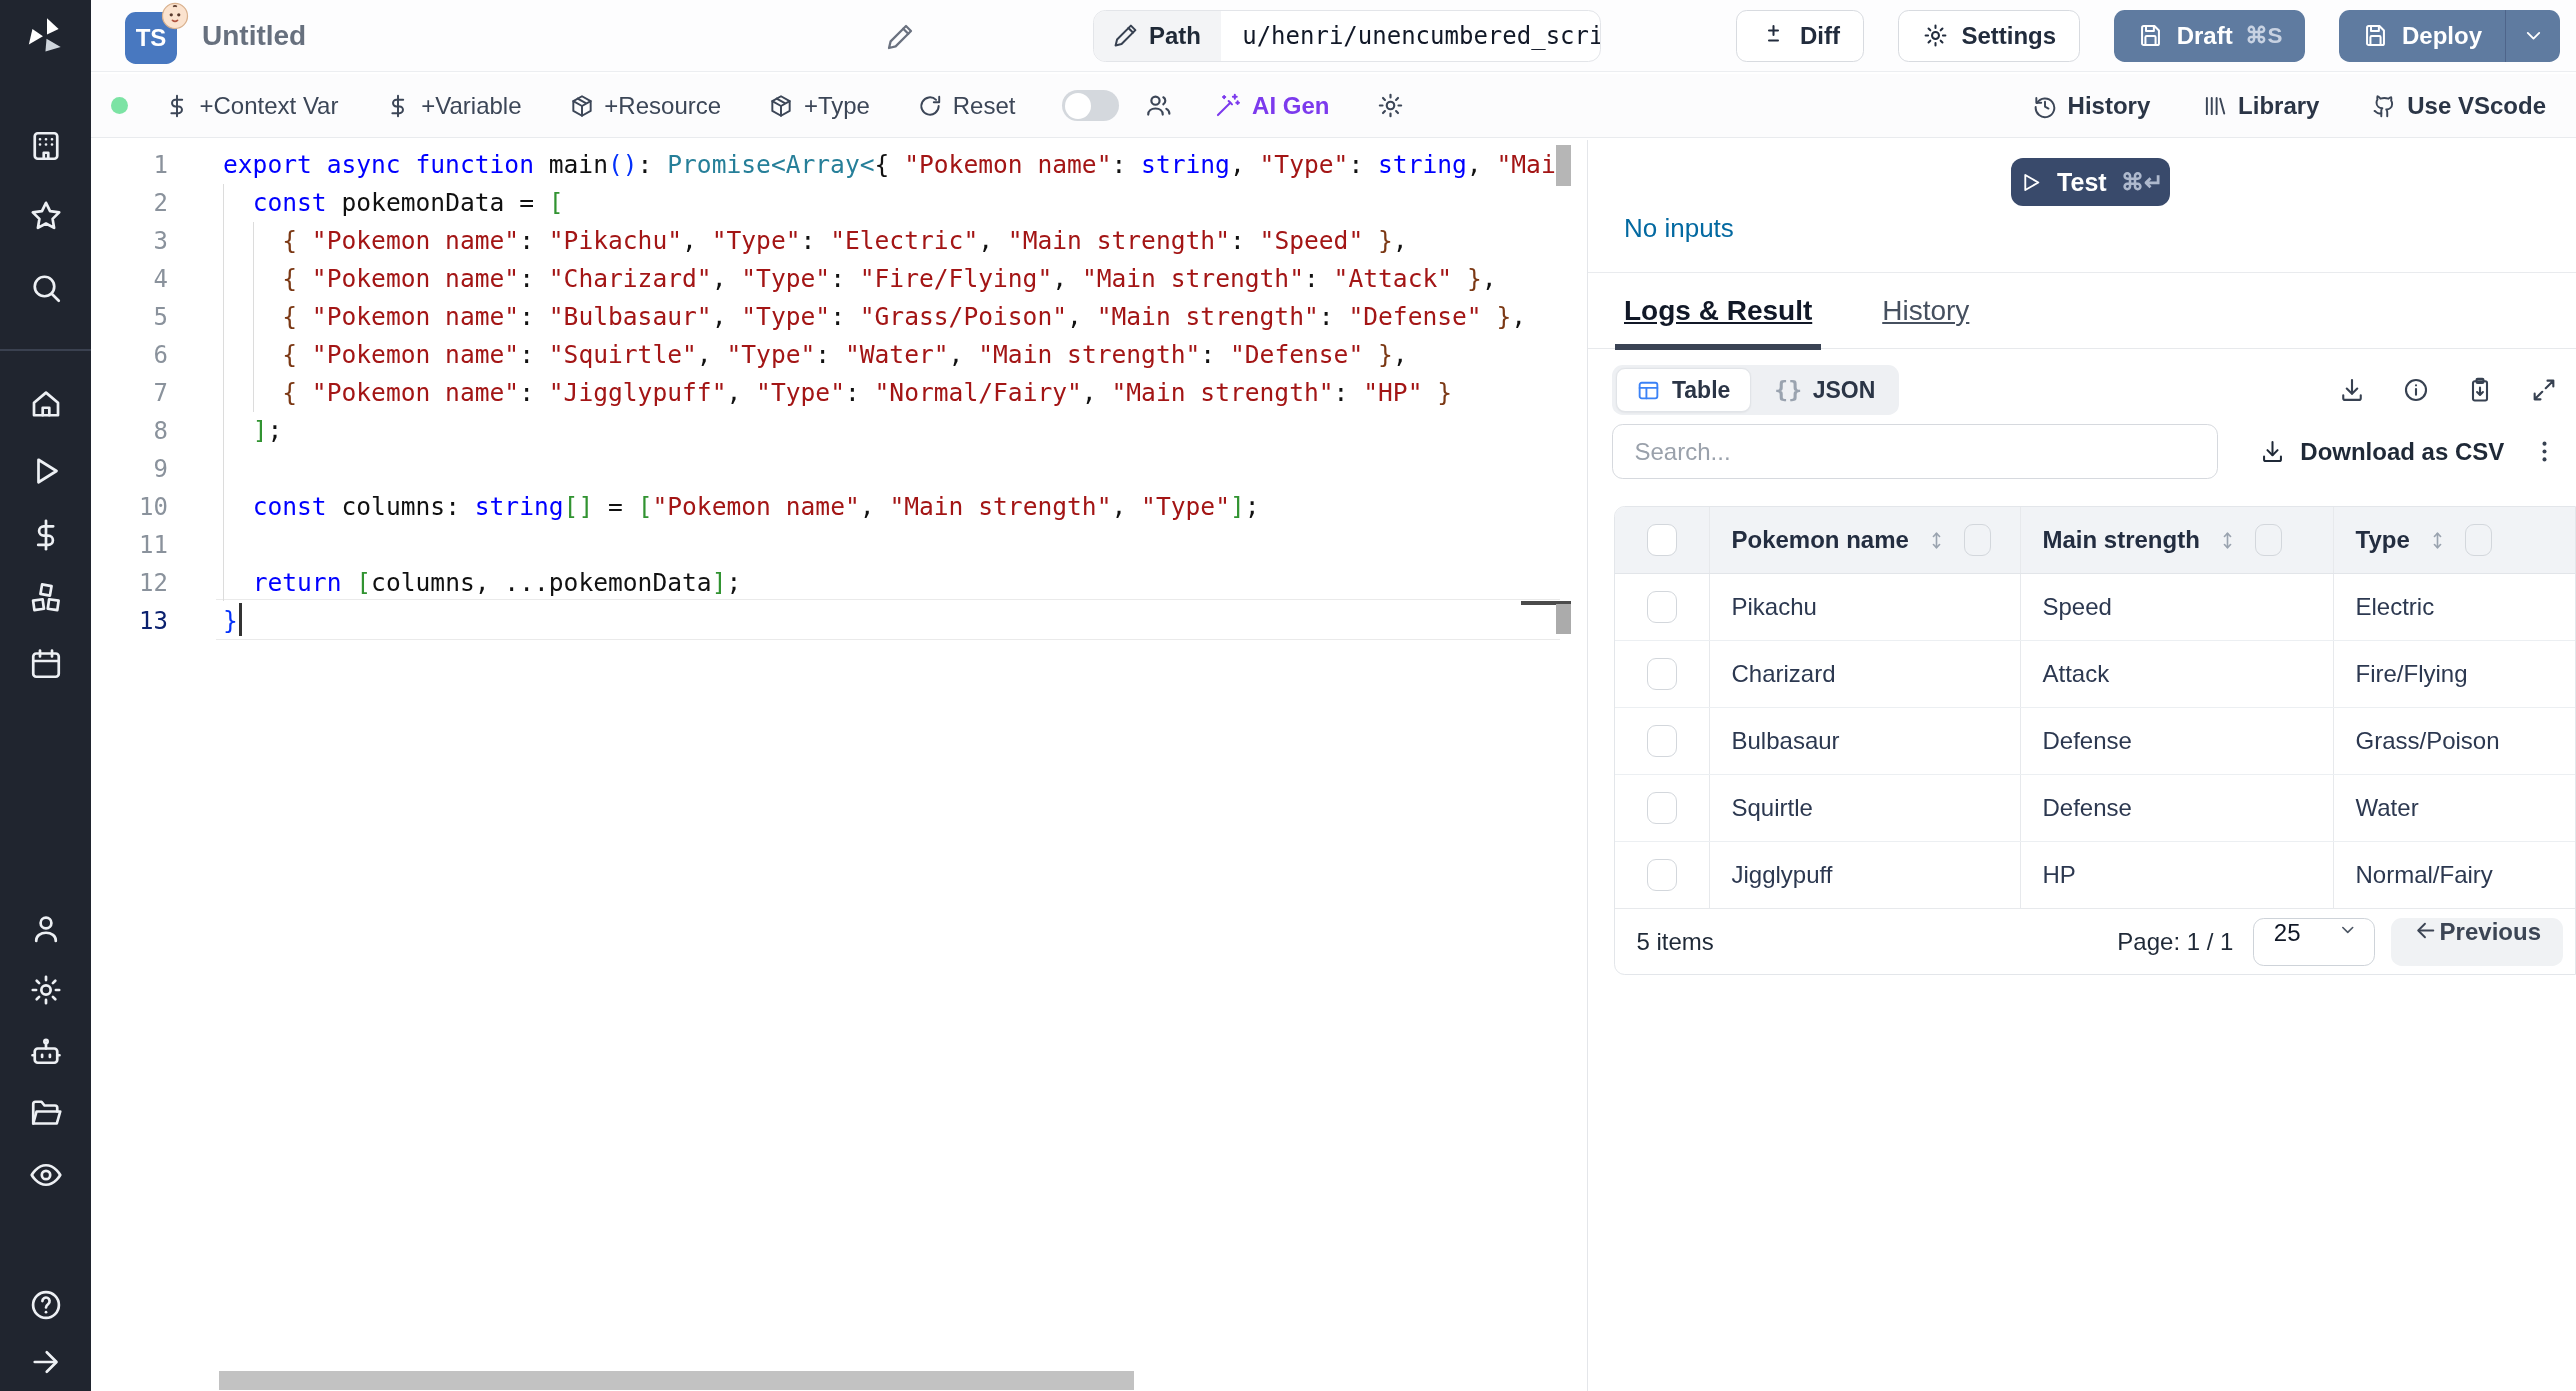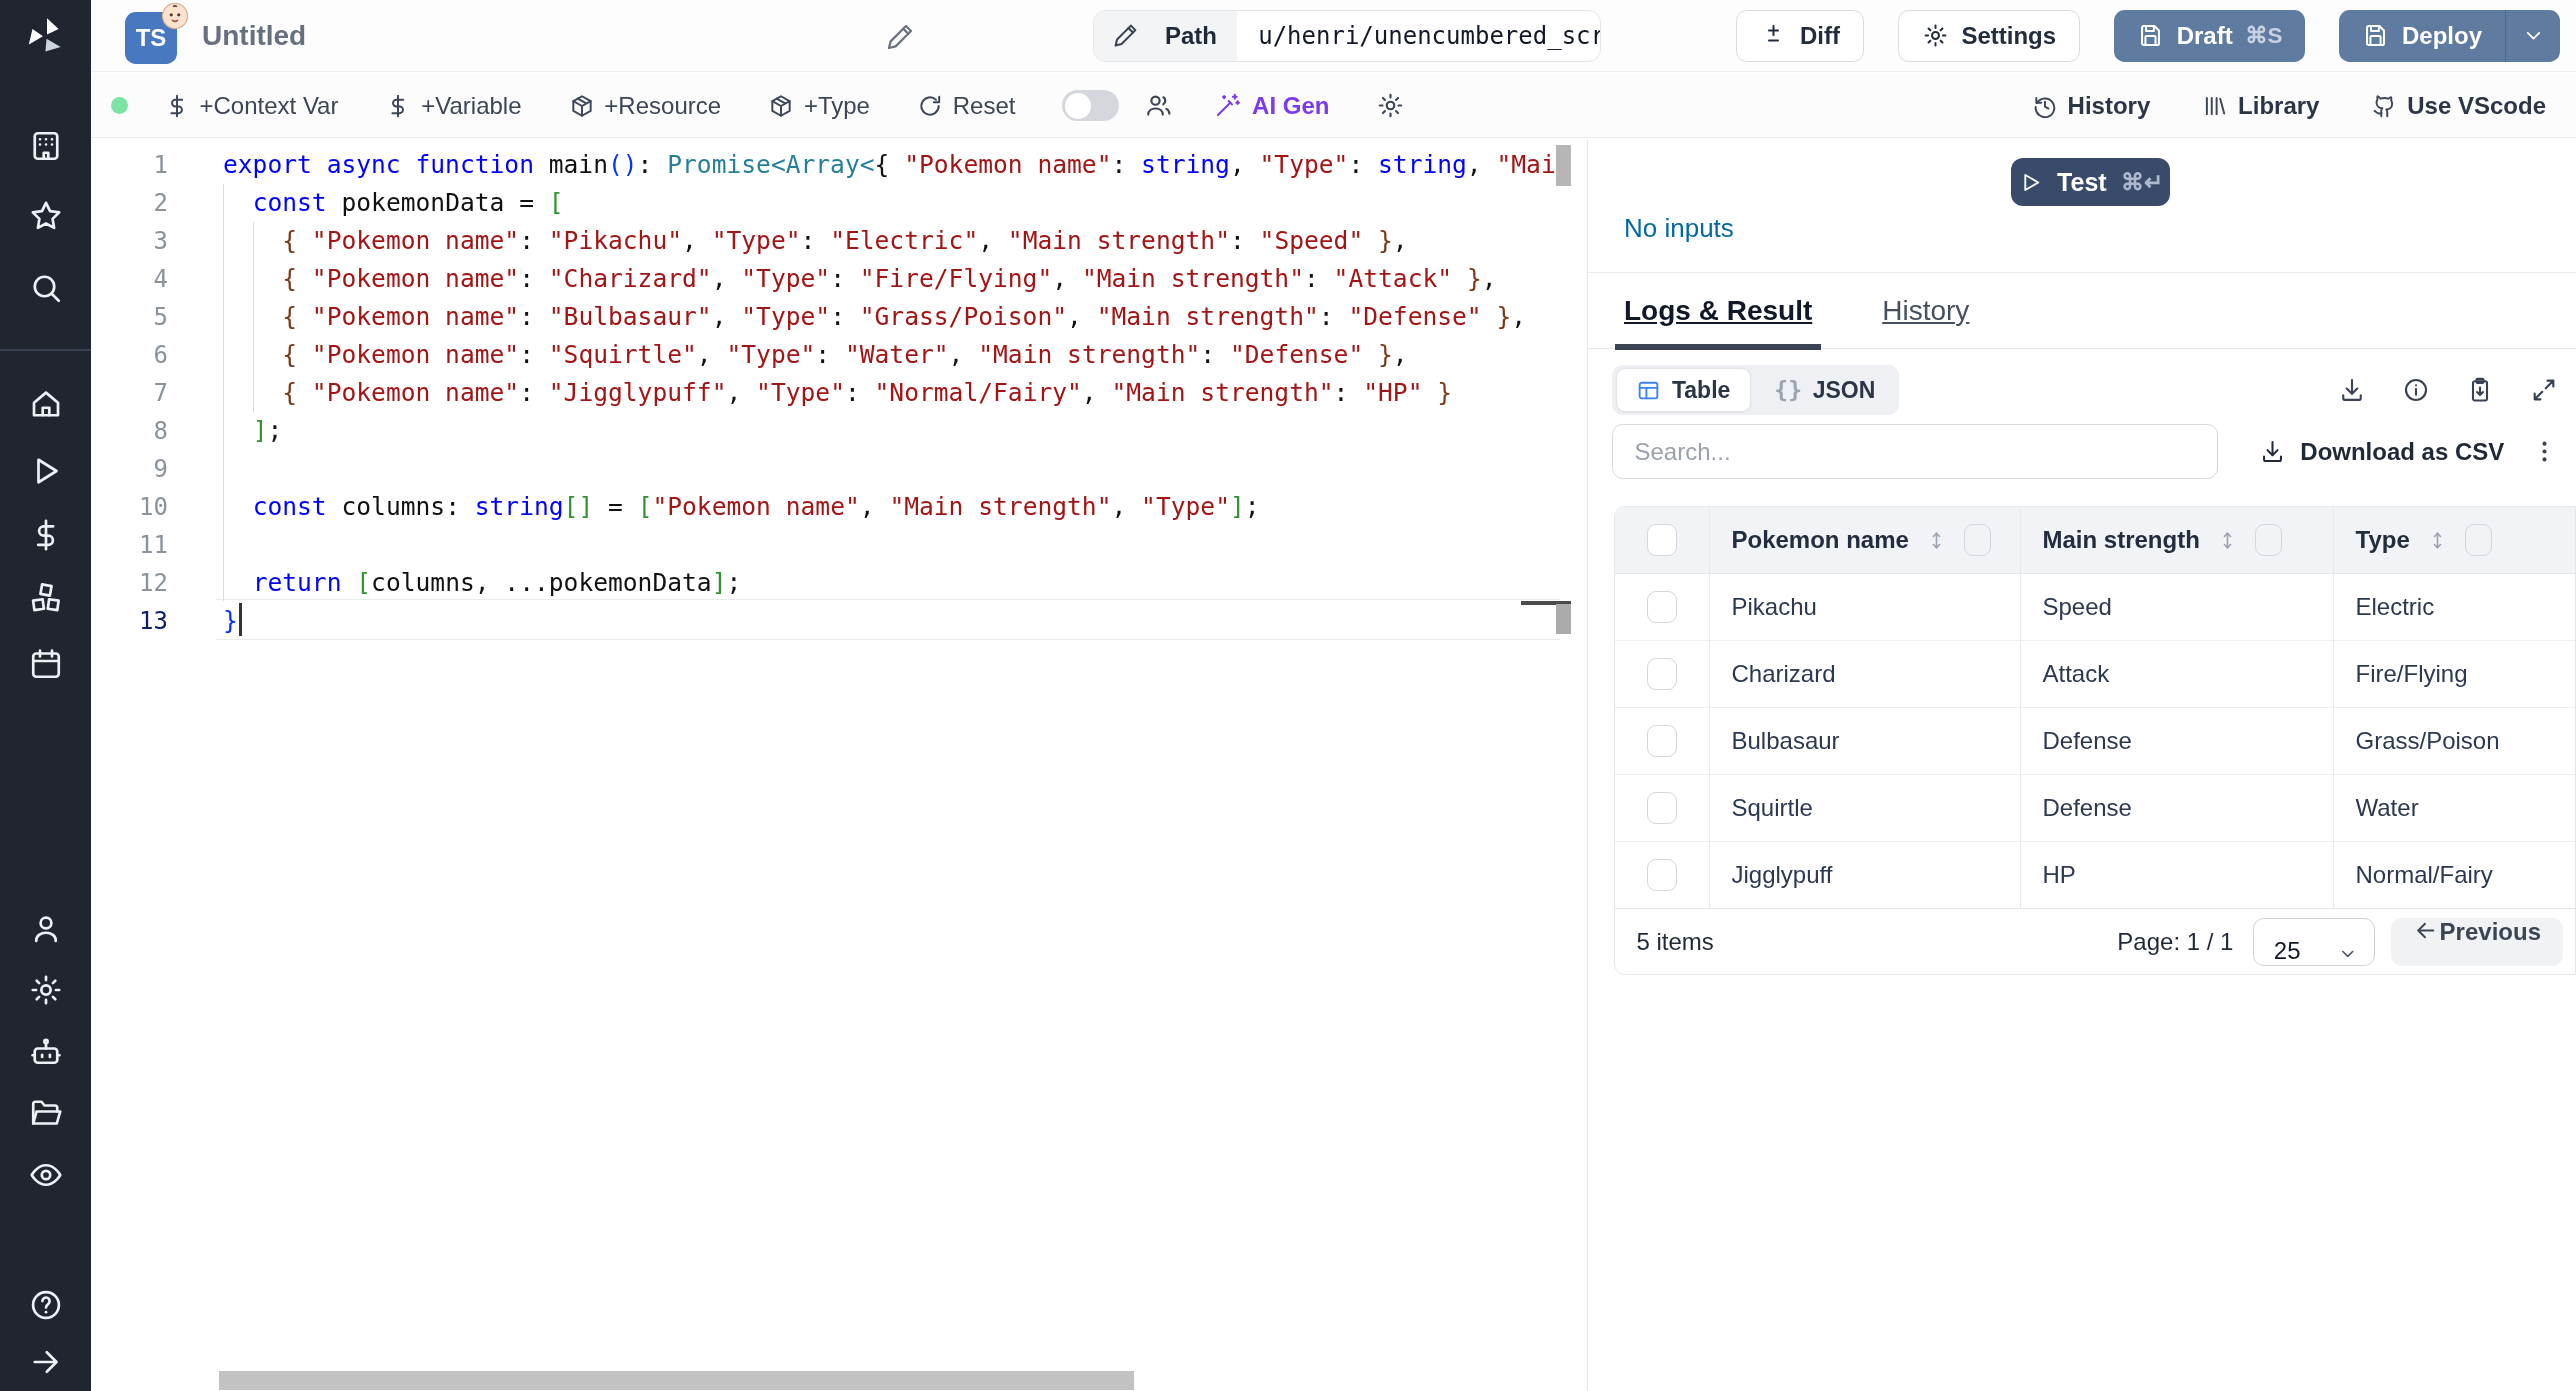--- a/index.html
+++ b/index.html
@@ -19,21 +19,21 @@
   .titlebar { position:absolute; left:91px; top:0; right:0; height:72px; background:#fdfdfe;
     border-bottom:1.8px solid #eceef1; display:flex; align-items:center; z-index:20; }
   .ts-badge-wrap { position:relative; margin-left:34px; width:54px; height:54px; }
   .ts-badge { width:52px; height:52px; margin-top:3.6px; border-radius:10.7px; background:#4878c0; color:#fff;
     font-weight:bold; font-size:24px; display:flex; align-items:center; justify-content:center; }
   .face { position:absolute; right:-10.7px; top:-7.2px; width:30px; height:30px; }
   .doc-title { margin-left:23px; font-size:28px; font-weight:600; color:#67707e; }
   .lone-pencil { position:absolute; left:794px; top:21.5px; width:30px; height:30px; color:#6b7280; }
   .path-pill { position:absolute; left:1002px; top:9.8px; width:508px; height:52px; border:1.8px solid #e3e5e9;
     border-radius:12.5px; display:flex; align-items:stretch; overflow:hidden; background:#fff; }
-  .path-left { background:#f3f4f6; display:flex; align-items:center; gap:26px; padding:0 19.7px 0 18px;
+  .path-left { background:#f3f4f6; display:flex; align-items:center; gap:10px; padding:0 19.7px 0 18px;
     font-weight:700; font-size:24px; color:#1f2937; }
   .path-left .icn { width:27px; height:27px; color:#374151; }
   .path-value { display:flex; align-items:center; padding:0 21.5px; font-family:"DejaVu Sans Mono", monospace;
     font-size:24px; color:#111827; }
   .tb-right { margin-left:auto; display:flex; align-items:center; gap:34px; padding-right:16px; }
   .btn { height:52px; border-radius:10.7px; display:flex; align-items:center; gap:12.5px; padding:0 23px;
     font-size:24px; font-weight:700; cursor:pointer; }
   .btn .icn { width:27px; height:27px; }
   .btn-light { background:#fff; border:1.8px solid #d8dbe0; color:#222c3d; }
   .btn-brand { background:var(--brand-button); color:#fff; border:none; }
@@ -133,21 +133,21 @@
   .cbox { width:30px; height:32px; border:1.8px solid #d3d7dc; border-radius:9px; background:#fff;
     flex:0 0 auto; cursor:pointer; }
   .sort-ic { width:23px; height:27px; color:#9aa3af; cursor:pointer; flex:0 0 auto; }
   .mini-check { width:27px; height:32px; border:1.8px solid #d3d7dc; border-radius:9px; background:transparent;
     flex:0 0 auto; cursor:pointer; }
 
   .tfoot { height:65px; display:flex; align-items:center; padding:0 12.5px 0 21.5px; position:relative; }
   .items-count { font-size:24px; color:#1f2937; }
   .page-label { margin-left:auto; font-size:24px; color:#1f2937; }
   .per-page { margin-left:19.7px; width:122px; height:48px; border:1.8px solid #ced3d9; border-radius:10.7px;
-    display:flex; align-items:flex-end; justify-content:space-between; padding:0 16px 0 19.7px; font-size:24px;
+    display:flex; align-items:flex-start; justify-content:space-between; padding:0 16px 0 19.7px; font-size:24px;
     color:#111827; cursor:pointer; background:#fff; }
   .per-page .icn { width:21.5px; height:21.5px; color:#4b5563; }
   .prev-btn { margin-left:16px; height:48px; border:none; border-radius:10.7px; background:#f0f2f4;
     display:flex; align-items:flex-start; gap:2px; padding:0 21.5px; font-size:24px; font-weight:600;
     color:#3c4554; cursor:pointer; font-family:inherit; }
   .prev-btn .icn { width:25px; height:25px; }
 
   .icn svg, .side-item svg, .kebab svg, .sort-ic svg, .face svg, .side-logo svg { width:100%; height:100%; display:block; }
   .icn { display:inline-block; }
 </style>

